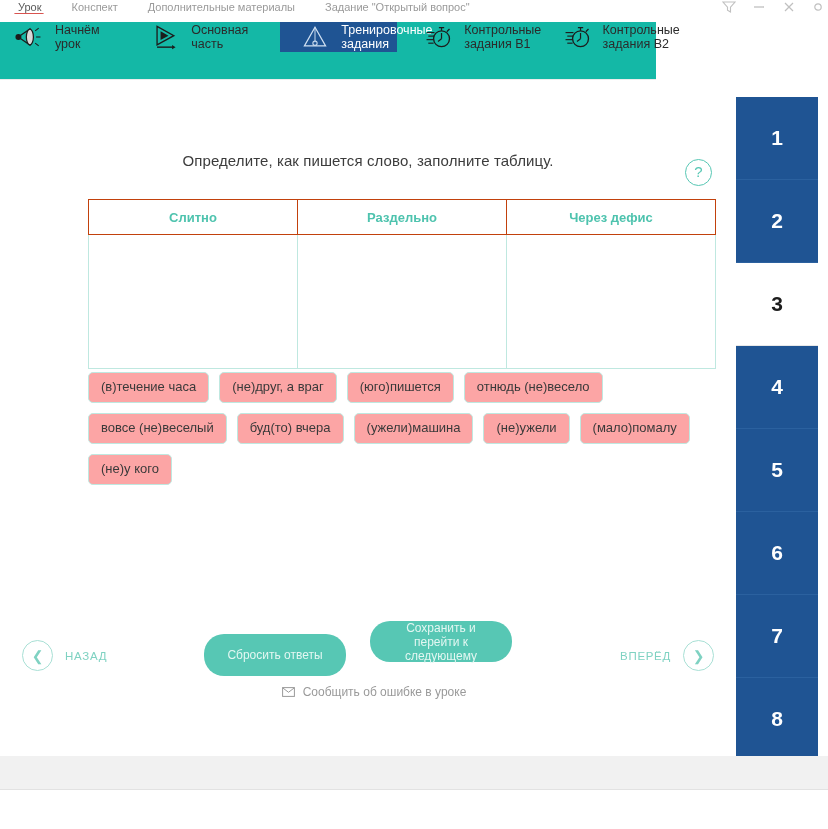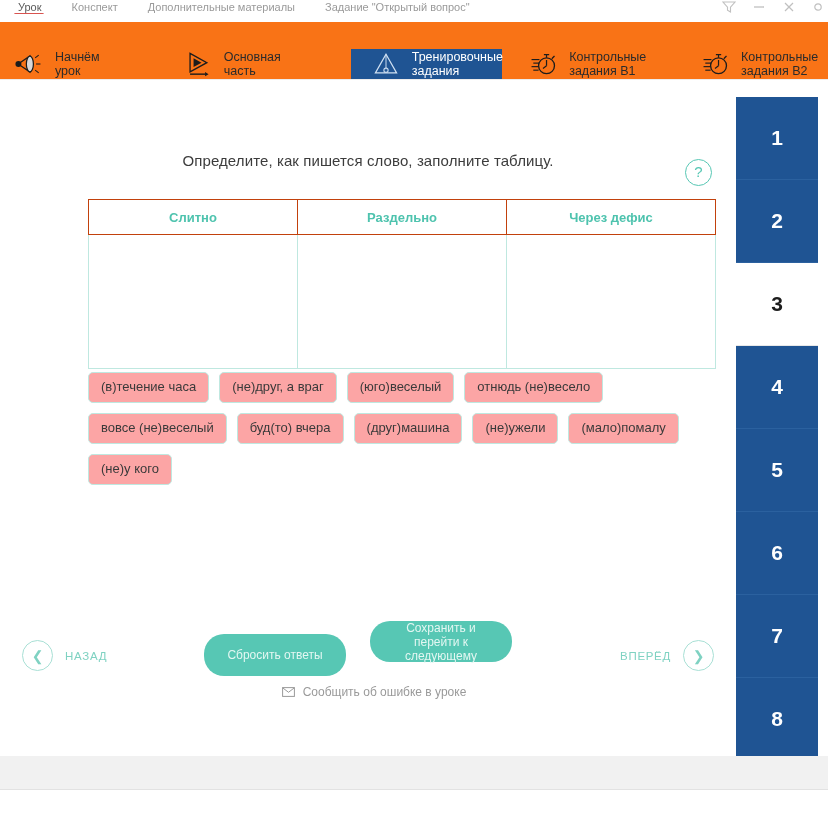--- a/index.html
+++ b/index.html
@@ -33,22 +33,22 @@
   .win-ctrls svg { display: block; opacity: .55; }
 
   
   .panel {
     position: absolute; top: 14px; left: 0; width: 828px; height: 742px;
     background: #ffffff;
   }
 
   
   .sectionnav {
-    position: absolute; top: 22px; left: 0; width: 828px; height: 58px;
-    background: #f97316; display: flex; align-items: flex-end;
+    position: absolute; top: 22px; left: 0; width: 656px; height: 58px;
+    background: #14b8a6; display: flex; align-items: flex-start;
     border-bottom: 1px solid #ececec;
   }
   .secitem {
     display: flex; align-items: center; gap: 11px;
     padding: 0 20px; min-width: 0; cursor: pointer; white-space: nowrap;
   }
   .secitem .sec-ico { width: 30px; height: 30px; flex: 0 0 30px; display: block; }
   .secitem .sec-lbl {
     font-size: 12.5px; color: #2b2b2b; line-height: 14px; white-space: pre-line;
   }
@@ -273,25 +273,25 @@
           <td></td>
           <td></td>
           <td></td>
         </tr>
       </tbody>
     </table>
 
     <div class="chips">
       <div class="chip">(в)течение часа</div>
       <div class="chip">(не)друг, а враг</div>
-      <div class="chip">(юго)веселый</div>
+      <div class="chip">(юго)пишется</div>
       <div class="chip">отнюдь (не)весело</div>
       <div class="chip">вовсе (не)веселый</div>
       <div class="chip">буд(то) вчера</div>
-      <div class="chip">(друг)машина</div>
+      <div class="chip">(ужели)машина</div>
       <div class="chip">(не)ужели</div>
       <div class="chip">(мало)помалу</div>
       <div class="chip">(не)у кого</div>
     </div>
 
     <div class="actions">
       <button class="btn" id="btn-reset">Сбросить ответы</button>
       <button class="btn" id="btn-save">Сохранить и перейти к следующему</button>
     </div>
 

